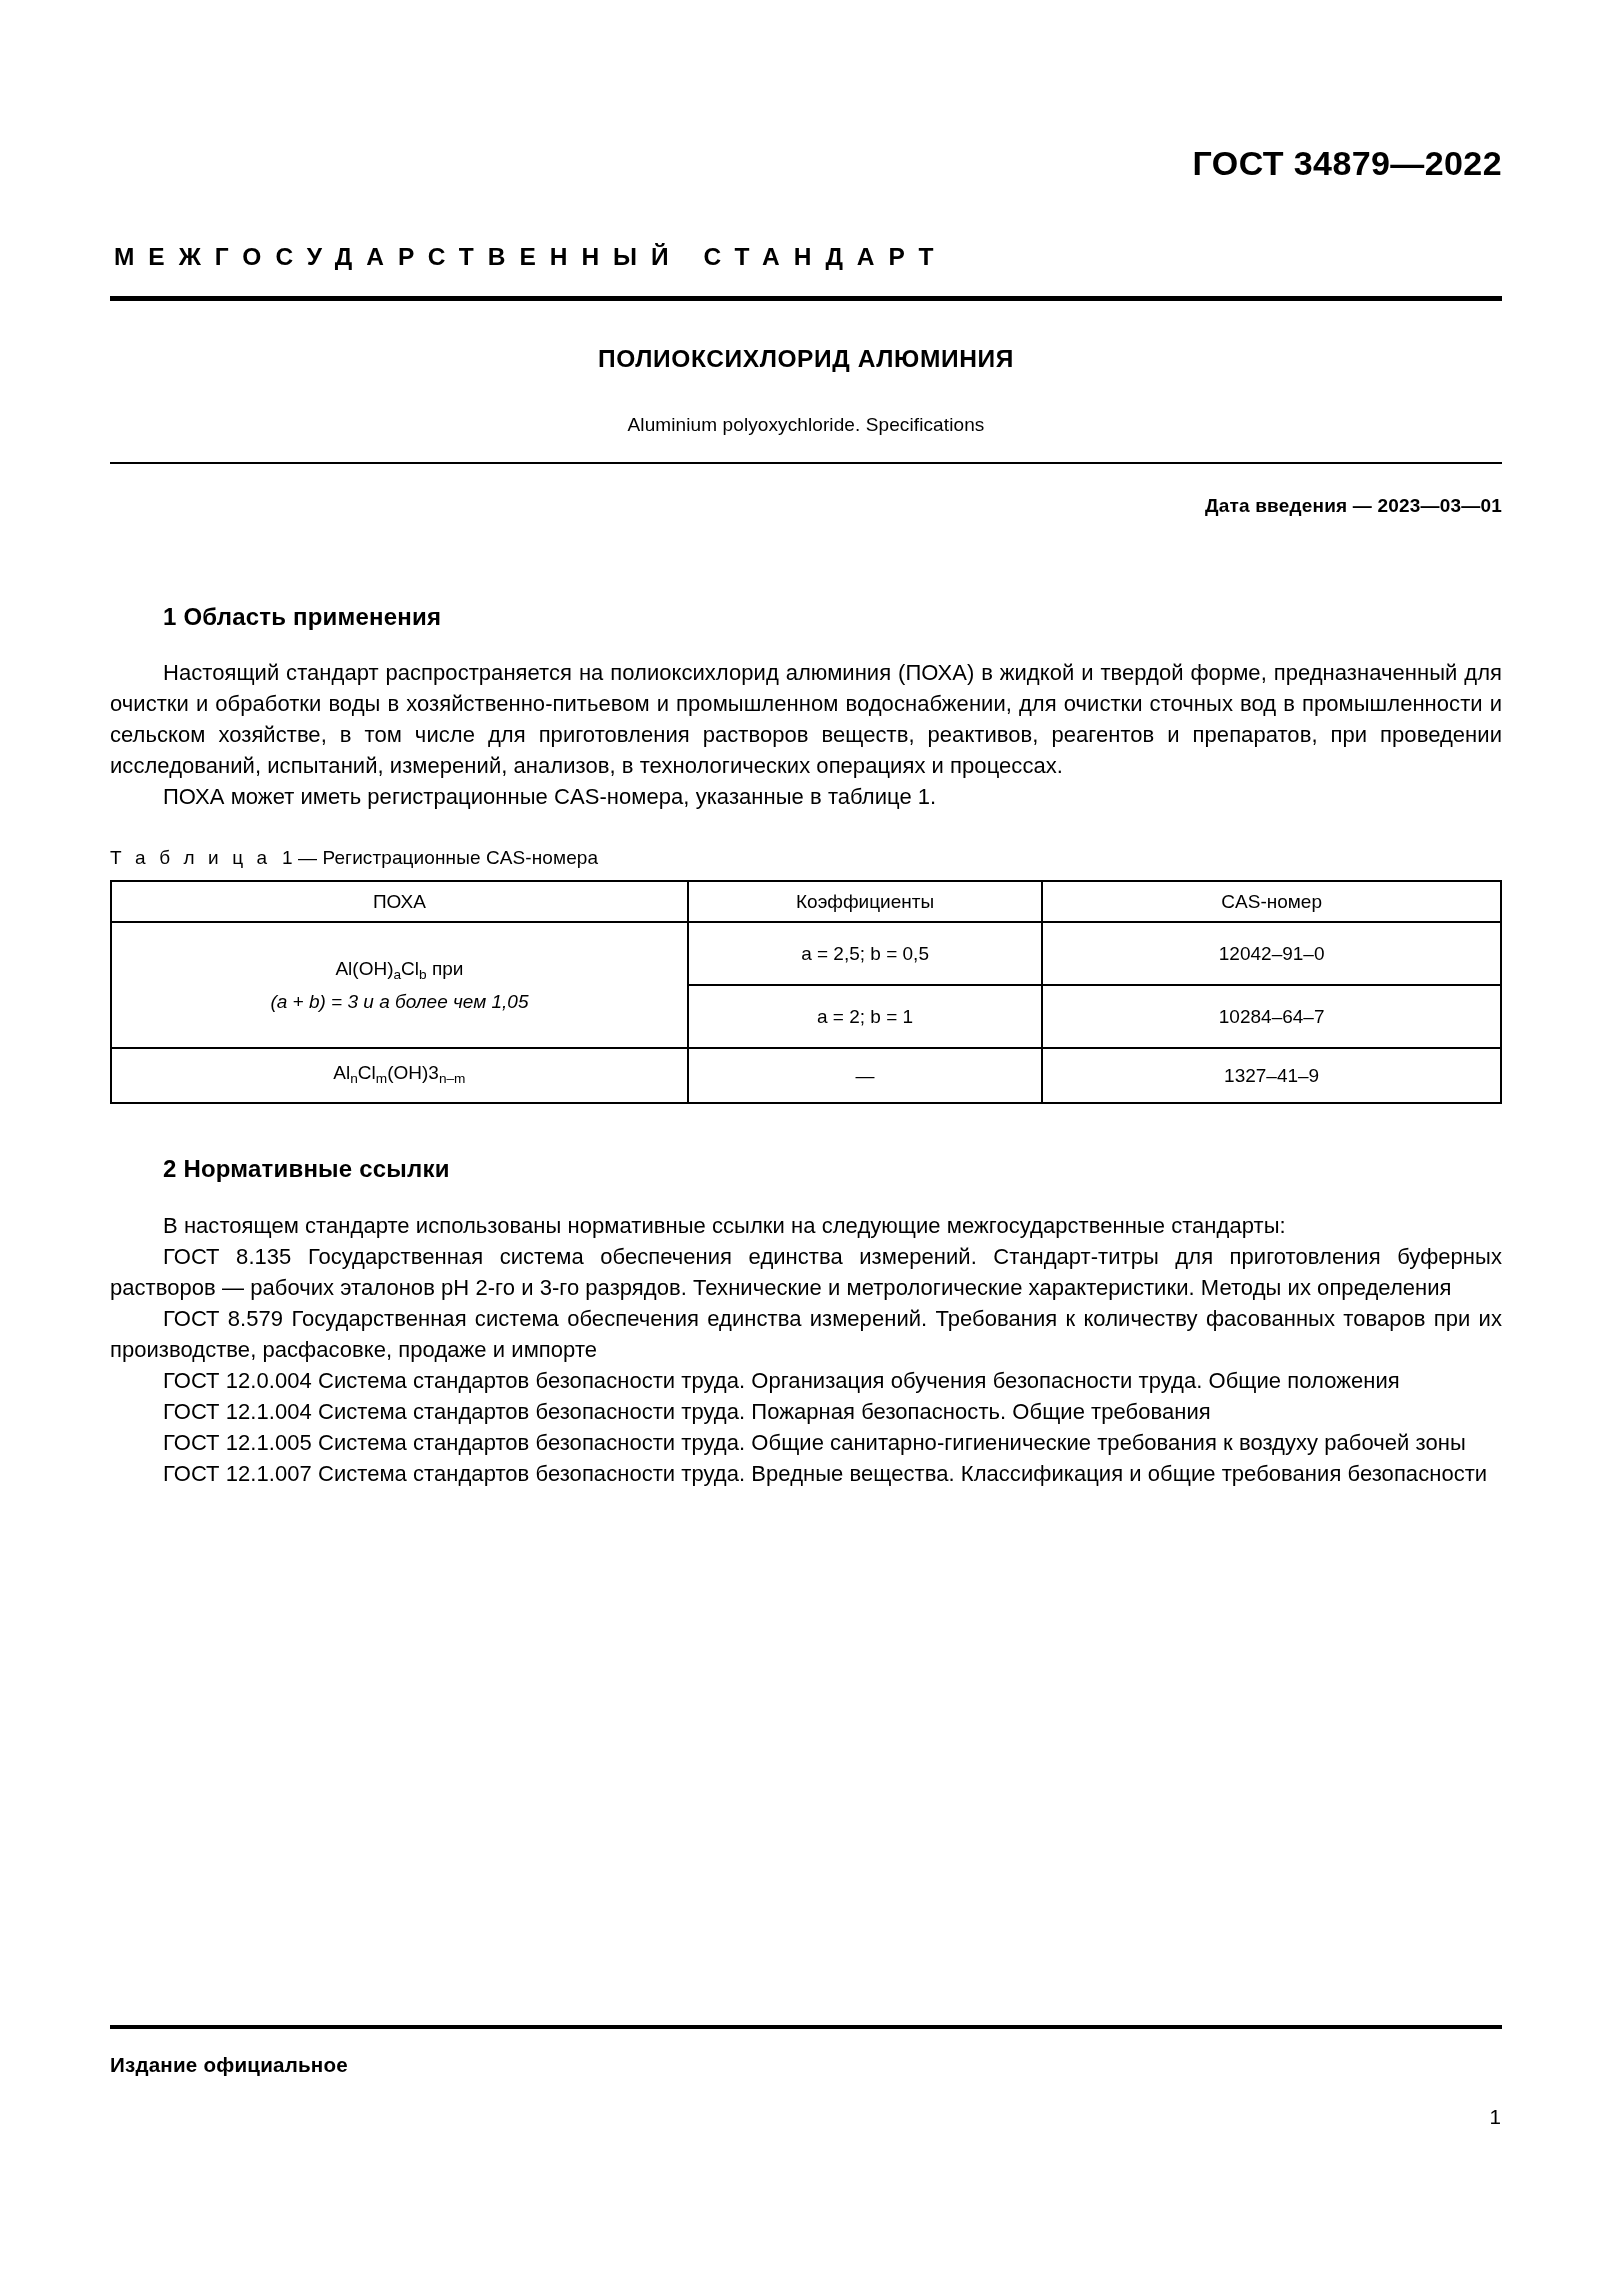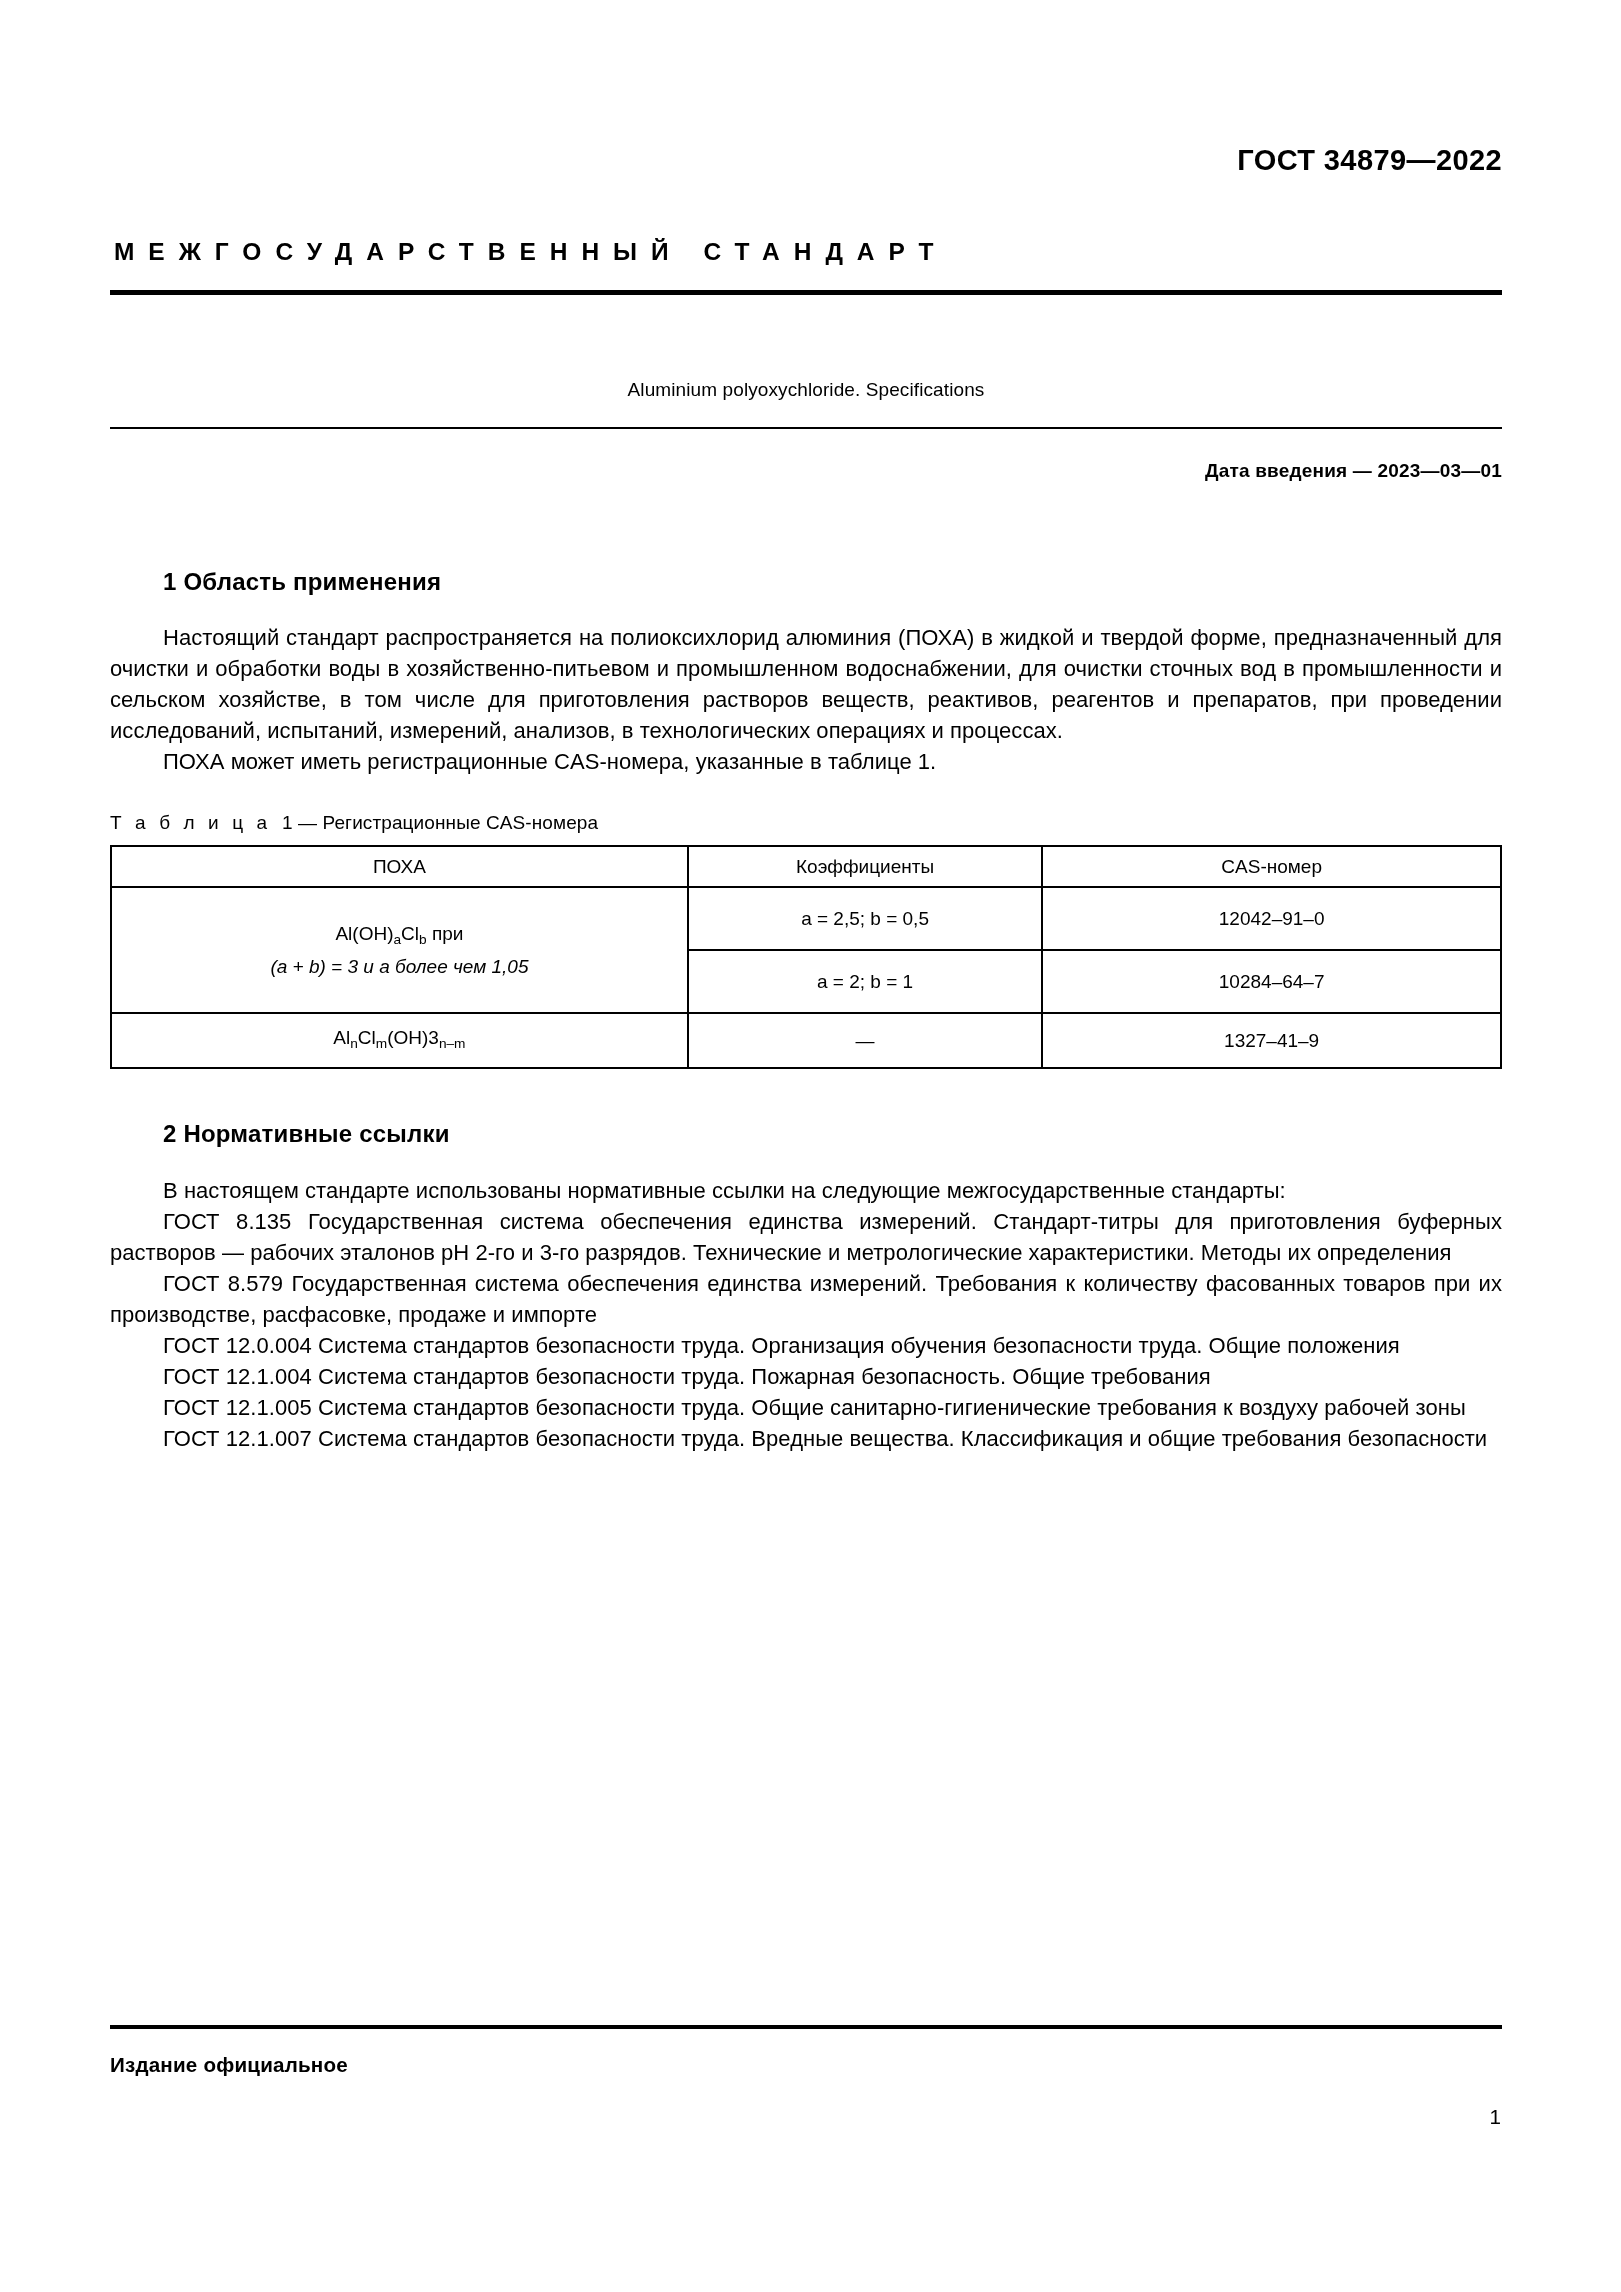--- a/index.html
+++ b/index.html
@@ -29,21 +29,21 @@
   .content {
     position: absolute;
     left: 110px;
     top: 0;
     width: 1392px;
   }
 
   
   .doc-number {
     text-align: right;
-    font-size: 29px;
+    font-size: 34px;
     font-weight: bold;
     letter-spacing: 0.4px;
     margin-top: 145px;
     line-height: 1.1;
   }
 
   
   .std-banner {
     margin-top: 61px;
     font-size: 24.5px;
@@ -205,20 +205,21 @@
 
   <div class="content">
 
     <div class="doc-number">ГОСТ 34879—2022</div>
 
     <div class="std-banner">МЕЖГОСУДАРСТВЕННЫЙ СТАНДАРТ</div>
 
     <hr class="rule-thick">
 
     <div class="title-block">
+      <div class="title-main">ПОЛИОКСИХЛОРИД АЛЮМИНИЯ</div>
       <div class="title-en">Aluminium polyoxychloride. Specifications</div>
     </div>
 
     <hr class="rule-thin">
 
     <div class="intro-date">Дата введения — 2023—03—01</div>
 
     <div class="sec1-wrap">
       <h2 class="section-heading">1  Область применения</h2>
 

